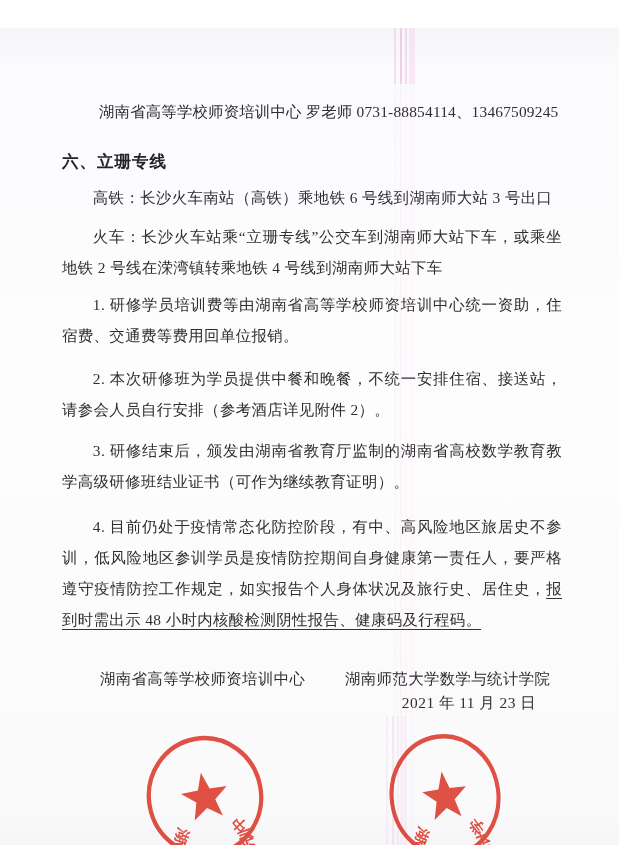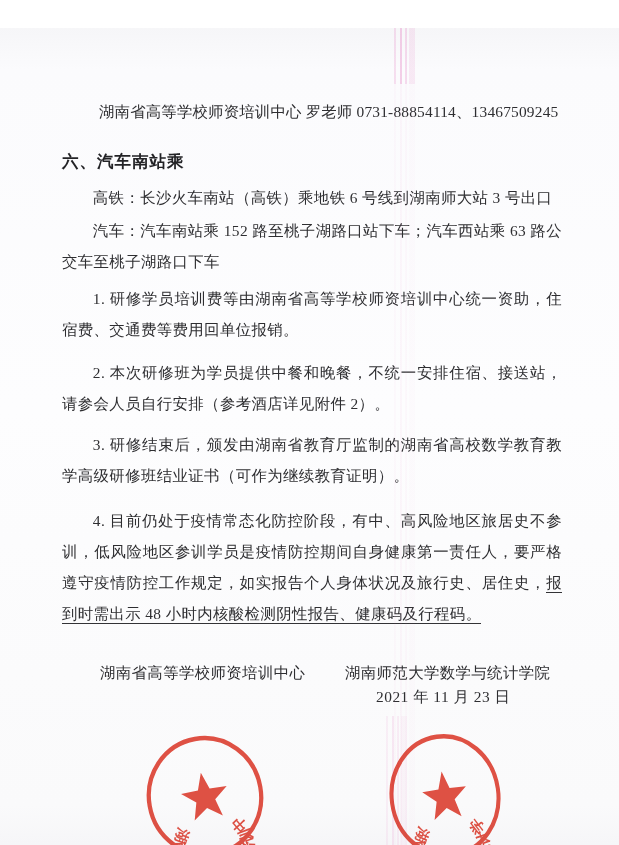--- a/index.html
+++ b/index.html
@@ -42,21 +42,21 @@
     border-bottom:1.6px solid #333336;
     padding-bottom:1px;
   }
   .sig-row{
     position:relative;margin-top:32px;line-height:24px;height:24px;
     text-align:left;text-indent:0;
   }
   .sig-left{position:absolute;left:38px;white-space:nowrap;}
   .sig-right{position:absolute;left:283px;white-space:nowrap;}
   .date-row{
-    margin-top:0;line-height:24px;height:24px;text-align:left;
+    margin-top:0;line-height:24px;height:24px;text-align:center;
     padding-left:314px;white-space:nowrap;letter-spacing:.5px;
   }
   
   .seal{
     position:absolute;z-index:5;
     opacity:.88;mix-blend-mode:multiply;
     pointer-events:none;
   }
   .seal-left{left:144px;top:705px;width:122px;height:127px;transform:rotate(-10deg);}
   .seal-right{left:387px;top:703px;width:116px;height:130px;transform:rotate(-8deg);}
@@ -91,24 +91,24 @@
 <div class="page">
 
   <div class="stripe stripe-full"></div>
   <div class="stripe stripe-top"></div>
   <div class="stripe stripe-bottom"></div>
 
   <div class="content">
 
     <p class="contact">湖南省高等学校师资培训中心 罗老师 0731-88854114、13467509245</p>
 
-    <h3 class="heading h6">六、汽车南站乘</h3>
+    <h3 class="heading h6">六、立珊专线</h3>
 
     <p class="para p-gaotie">高铁：长沙火车南站（高铁）乘地铁 6 号线到湖南师大站 3 号出口</p>
-    <p class="para p-qiche">汽车：汽车南站乘 152 路至桃子湖路口站下车；汽车西站乘 63 路公交车至桃子湖路口下车</p>
+    <p class="para p-huoche">火车：长沙火车站乘“立珊专线”公交车到湖南师大站下车，或乘坐地铁 2 号线在溁湾镇转乘地铁 4 号线到湖南师大站下车</p>
 
 
     <p class="item i1">1. 研修学员培训费等由湖南省高等学校师资培训中心统一资助，住宿费、交通费等费用回单位报销。</p>
     <p class="item i2">2. 本次研修班为学员提供中餐和晚餐，不统一安排住宿、接送站，请参会人员自行安排（参考酒店详见附件 2）。</p>
     <p class="item i3">3. 研修结束后，颁发由湖南省教育厅监制的湖南省高校数学教育教学高级研修班结业证书（可作为继续教育证明）。</p>
     <p class="item i4"><span>4. 目前仍处于疫情常态化防控阶段，有中、高风险地区旅居史不参训，低风险地区参训学员是疫情防控期间自身健康第一责任人，要严格遵守疫情防控工作规定，如实报告个人身体状况及旅行史、居住史，</span><span class="uline">报到时需出示 48 小时内核酸检测阴性报告、健康码及行程码。</span></p>
 
     <div class="sig-row">
       <span class="sig-left">湖南省高等学校师资培训中心</span>
       <span class="sig-right">湖南师范大学数学与统计学院</span>

